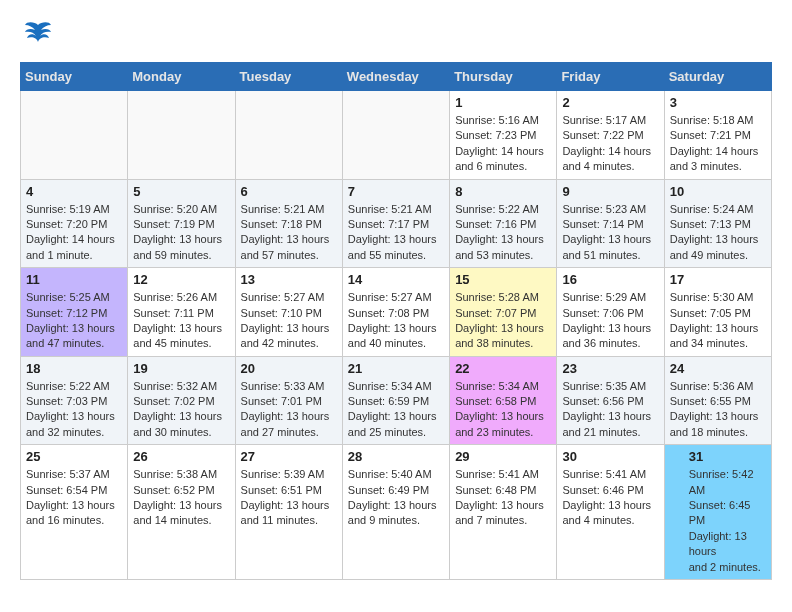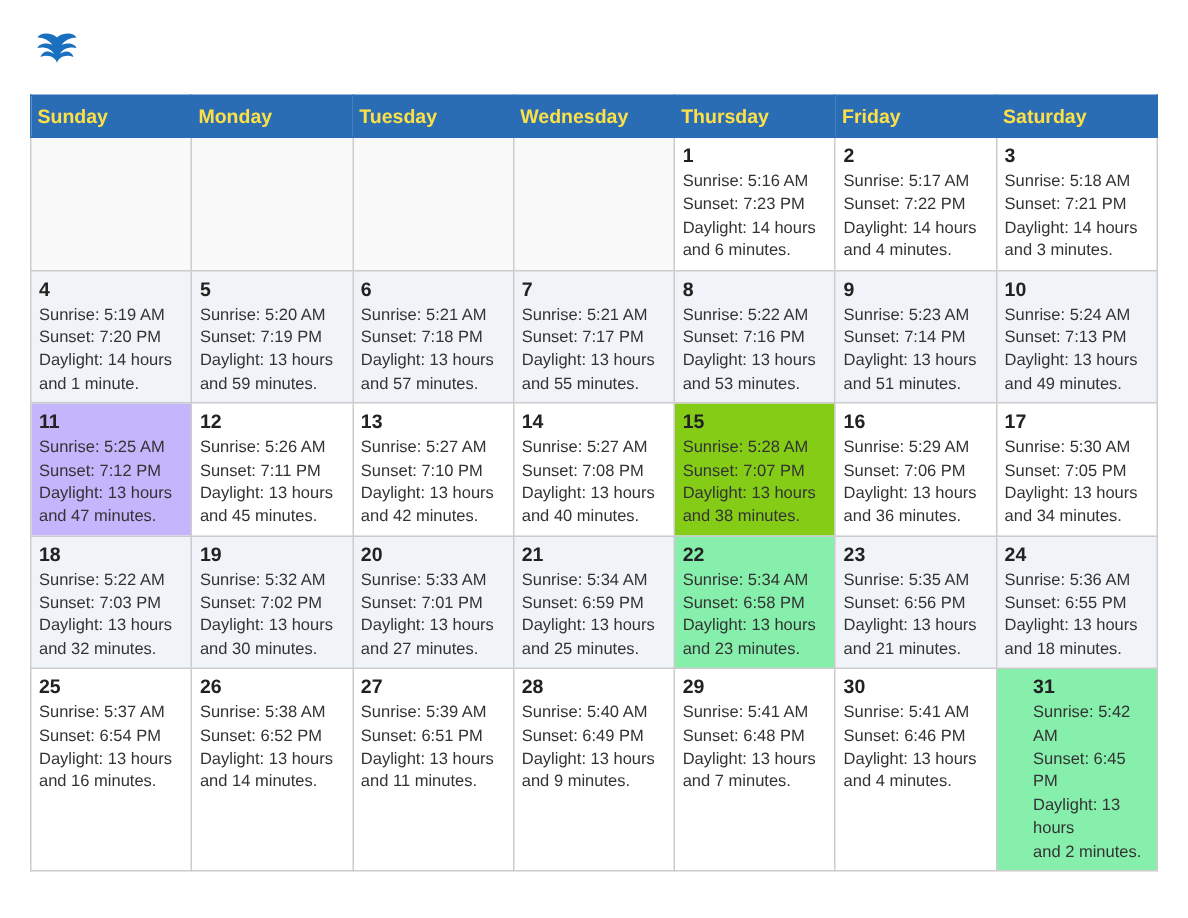--- a/index.html
+++ b/index.html
@@ -52,21 +52,21 @@
       font-size: 18px;
       color: #555;
     }
     .calendar {
       width: 100%;
       border-collapse: collapse;
       font-size: 11px;
     }
     .calendar th {
       background-color: #2a6db5;
-      color: #fde047;
+      color: #e5e5e5;
       padding: 6px 4px;
       text-align: left;
       font-size: 13px;
       font-weight: bold;
       border: 1px solid #2a6db5;
     }
     .calendar td {
       border: 1px solid #ccc;
       vertical-align: top;
       padding: 4px 5px;
@@ -227,21 +227,21 @@
 Daylight: 13 hours
 and 42 minutes.</div>
         </td>
         <td style="background: rgb(255, 255, 255);">
           <span class="day-num">14</span>
           <div class="day-info" style="white-space: pre-line;">Sunrise: 5:27 AM
 Sunset: 7:08 PM
 Daylight: 13 hours
 and 40 minutes.</div>
         </td>
-        <td style="background: #84cc16;">
+        <td style="background: #fef9c3;">
           <span class="day-num">15</span>
           <div class="day-info" style="white-space: pre-line;">Sunrise: 5:28 AM
 Sunset: 7:07 PM
 Daylight: 13 hours
 and 38 minutes.</div>
         </td>
         <td style="background: rgb(255, 255, 255);">
           <span class="day-num">16</span>
           <div class="day-info" style="white-space: pre-line;">Sunrise: 5:29 AM
 Sunset: 7:06 PM
@@ -278,21 +278,21 @@
 Daylight: 13 hours
 and 27 minutes.</div>
         </td>
         <td style="background: rgb(240, 244, 248);">
           <span class="day-num">21</span>
           <div class="day-info" style="white-space: pre-line;">Sunrise: 5:34 AM
 Sunset: 6:59 PM
 Daylight: 13 hours
 and 25 minutes.</div>
         </td>
-        <td style="background: #86efac;">
+        <td style="background: #f0abfc;">
           <span class="day-num">22</span>
           <div class="day-info" style="white-space: pre-line;">Sunrise: 5:34 AM
 Sunset: 6:58 PM
 Daylight: 13 hours
 and 23 minutes.</div>
         </td>
         <td style="background: rgb(240, 244, 248);">
           <span class="day-num">23</span>
           <div class="day-info" style="white-space: pre-line;">Sunrise: 5:35 AM
 Sunset: 6:56 PM
@@ -343,21 +343,21 @@
 Daylight: 13 hours
 and 7 minutes.</div>
         </td>
         <td style="background: rgb(255, 255, 255);">
           <span class="day-num">30</span>
           <div class="day-info" style="white-space: pre-line;">Sunrise: 5:41 AM
 Sunset: 6:46 PM
 Daylight: 13 hours
 and 4 minutes.</div>
         </td>
-        <td style="background: #86efac; padding-left: 24px;">
+        <td style="background: #7dd3fc; padding-left: 24px;">
           <span class="day-num">31</span>
           <div class="day-info" style="white-space: pre-line;">Sunrise: 5:42 AM
 Sunset: 6:45 PM
 Daylight: 13 hours
 and 2 minutes.</div>
         </td>
       </tr>
     </tbody>
 </table>
 

